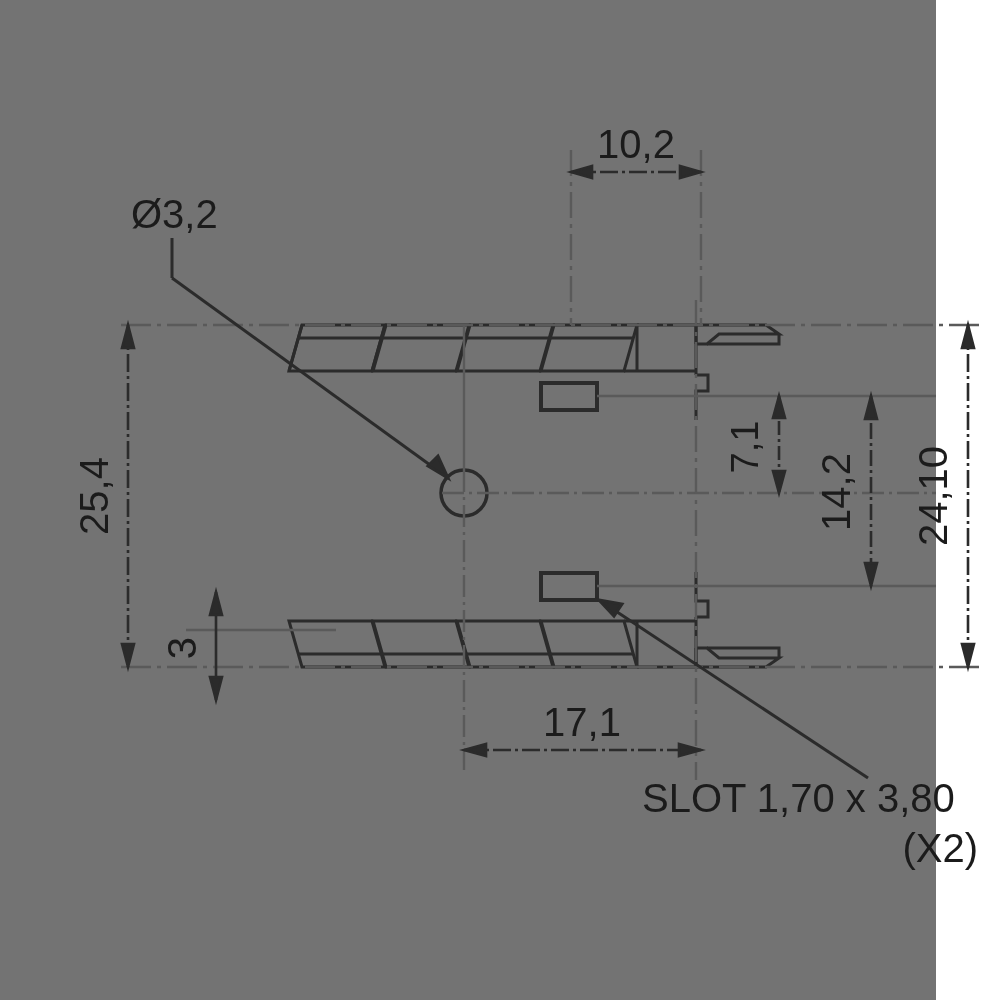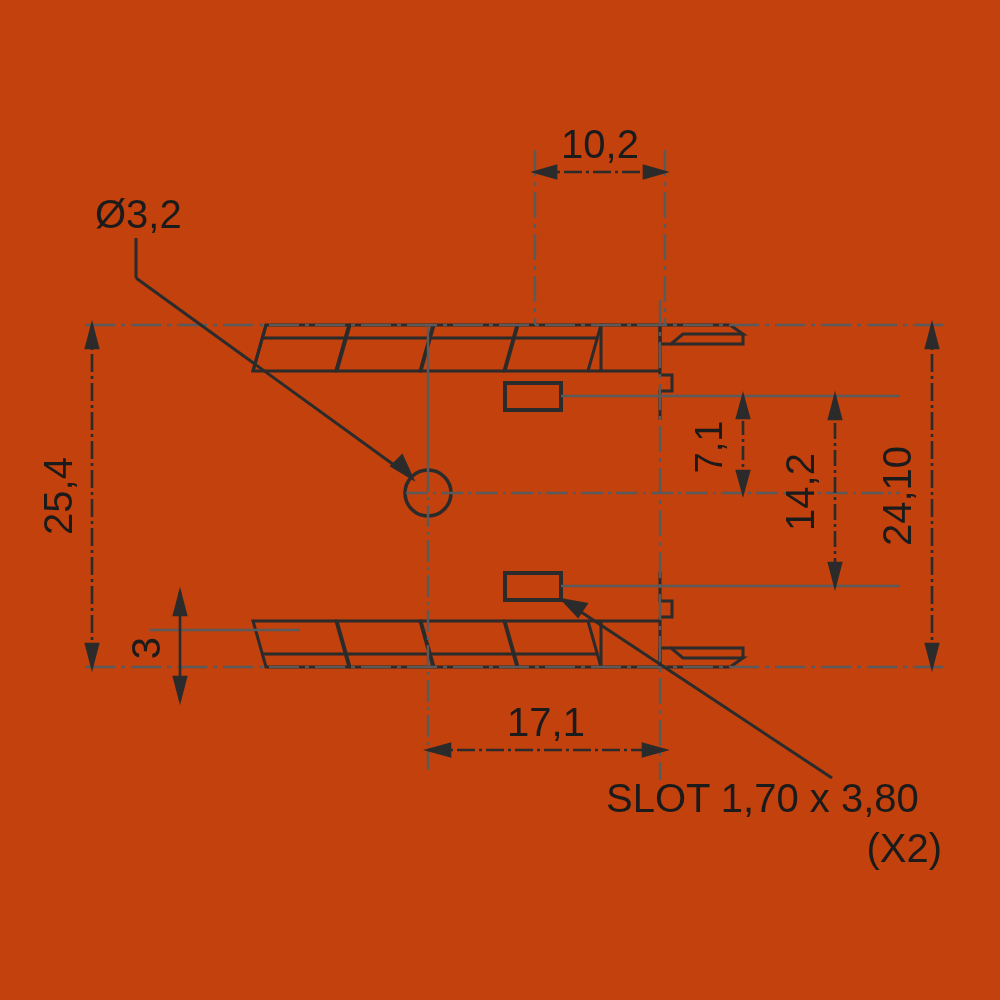--- a/index.html
+++ b/index.html
@@ -1,18 +1,18 @@
 <!DOCTYPE html>
 <html><head>
 <meta charset="utf-8">
 <style>
   html,body{margin:0;padding:0;background:#ffffff;}
   body{width:1000px;height:1000px;overflow:hidden;
        font-family:"Liberation Sans", sans-serif;}
-  #stage{position:relative;width:1000px;height:1000px;background:#c2410c;}
+  #stage{position:relative;width:900px;height:1000px;background:#737373;padding-left:36px;}
   svg{display:block;}
   .dimtxt{font-family:"Liberation Sans", sans-serif;fill:#1b1b1b;font-size:38px;}
   .dimtxt-lg{font-family:"Liberation Sans", sans-serif;fill:#1b1b1b;font-size:40px;}
 </style>
 </head>
 <body>
 
 <div id="stage">
 <svg width="1000" height="1000" viewBox="0 0 1000 1000">
 

